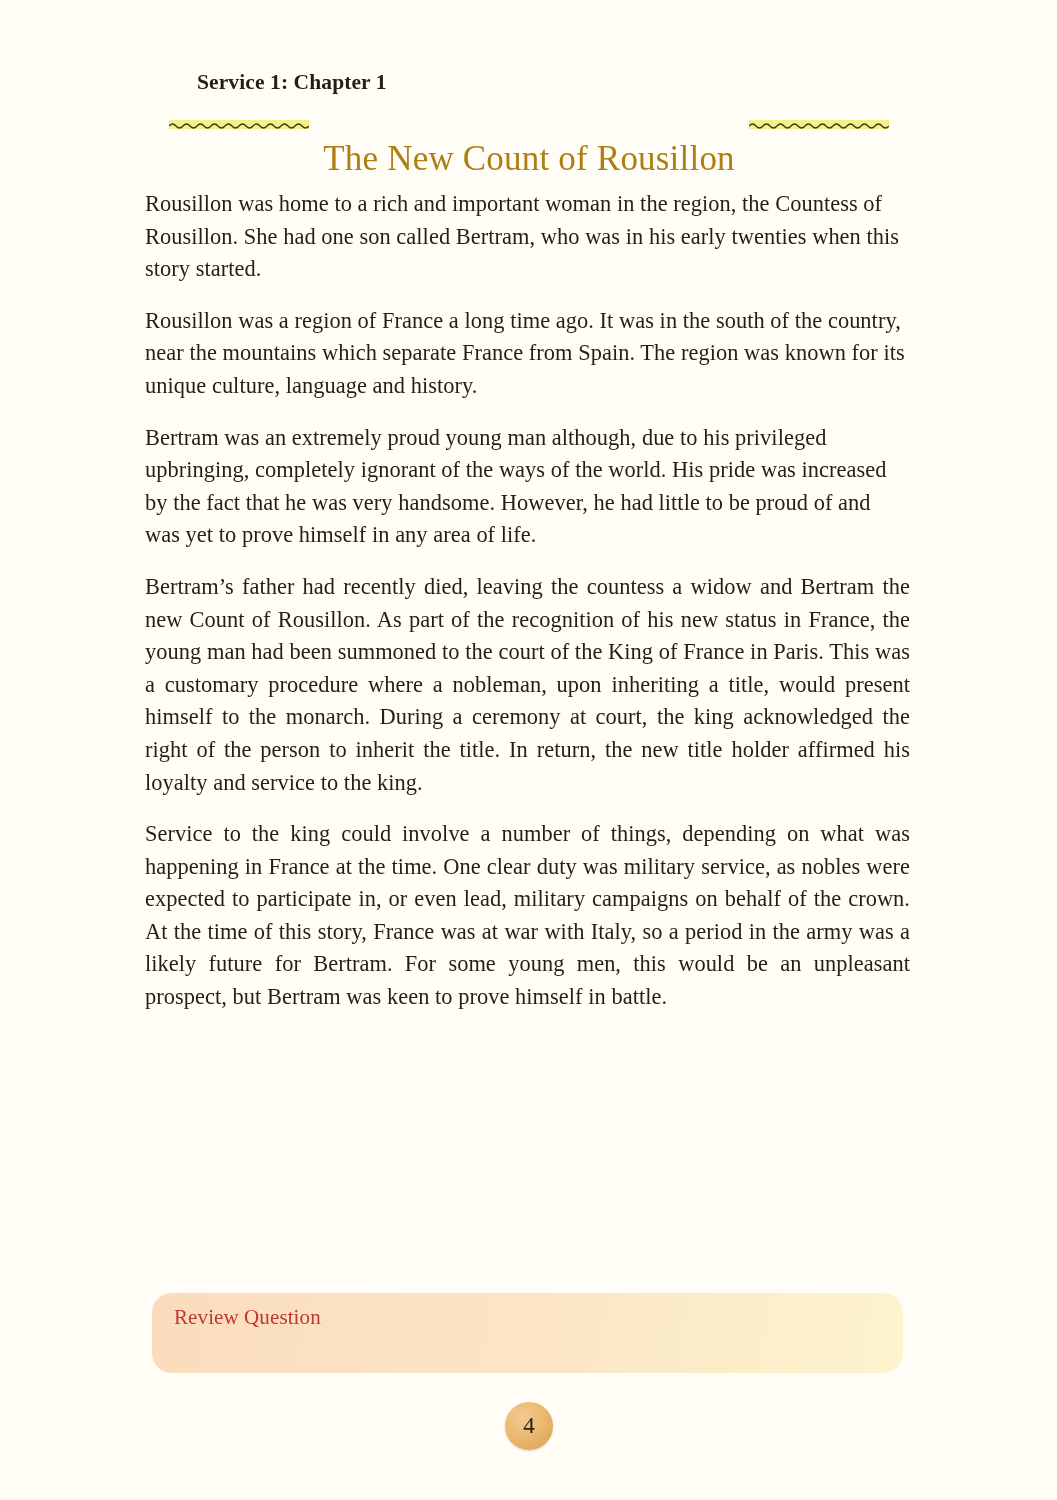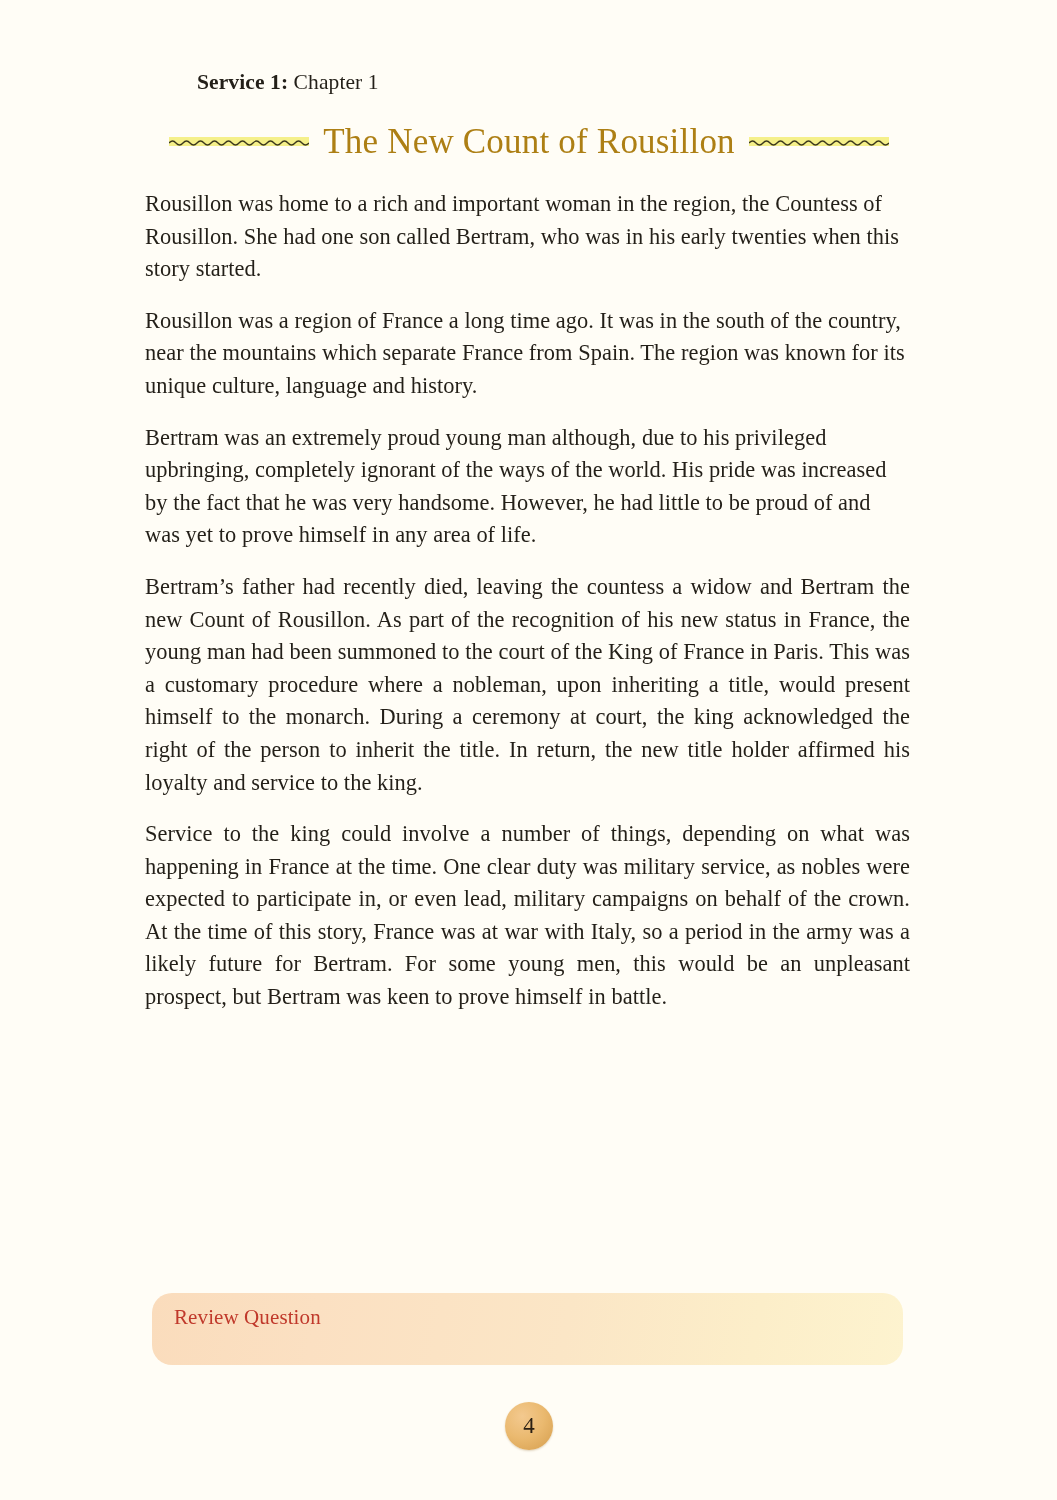--- a/index.html
+++ b/index.html
@@ -29,32 +29,31 @@
     top: 70px;
     font-size: 21.5px;
     letter-spacing: 0.1px;
     color: #231f18;
     white-space: nowrap;
   }
   .section-line .sec-label {
     font-weight: bold;
   }
   .section-line .chapter-label {
-    font-weight: normal;
+    font-weight: bold;
   }
 
   
   .title-row {
     position: absolute;
     left: 148px;
     top: 118px;
     width: 762px;
     height: 48px;
     display: flex;
-    align-items: center;
     justify-content: center;
     gap: 14px;
   }
   .wave {
     flex: 0 0 auto;
     height: 14px;
     overflow: hidden;
     line-height: 0;
     opacity: 1;
   }
@@ -88,21 +87,21 @@
     text-justify: inter-word;
   }
   p.para:last-child { margin-bottom: 0; }
 
   
   .review-box {
     position: absolute;
     left: 152px;
     top: 1293px;
     width: 751px;
-    height: 72px;
+    height: 80px;
     border-radius: 20px;
     background: linear-gradient(100deg, #fadcbc 0%, #fbe0c2 22%, #fbe6c6 55%, #fceec9 80%, #fdf3cf 100%);
     box-sizing: border-box;
     padding: 10px 0 0 22px;
   }
   .review-label {
     font-size: 21px;
     color: #c0392b;
     line-height: 28px;
     letter-spacing: 0.1px;

